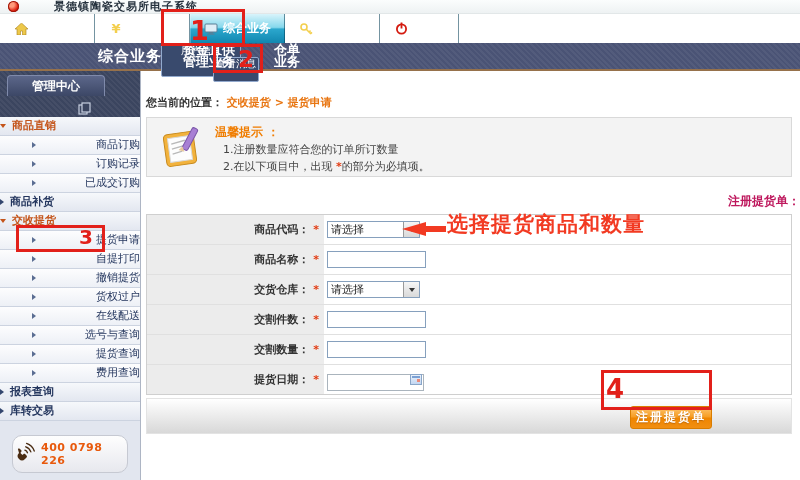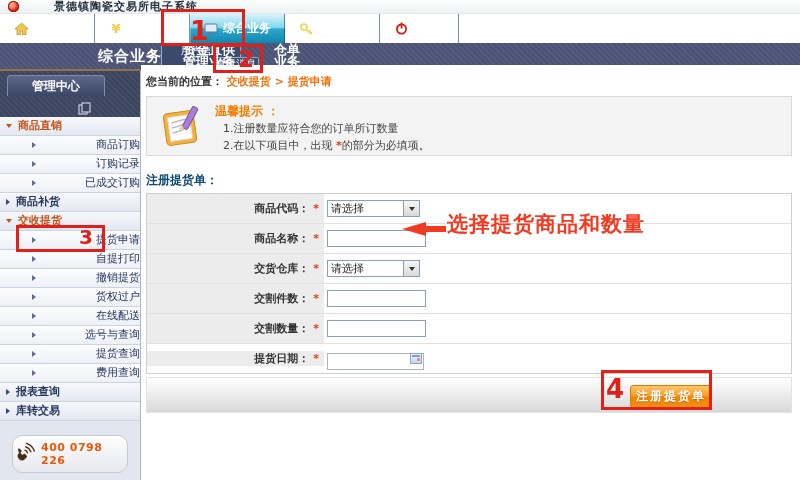--- a/index.html
+++ b/index.html
@@ -47,47 +47,47 @@
   .s-head{position:relative;height:46px;
     background:repeating-linear-gradient(45deg,rgba(255,255,255,.05) 0 2px,rgba(0,0,0,0) 2px 4px),#3b455f;}
   .s-tab{position:absolute;left:7px;top:4px;width:96px;height:20px;line-height:20px;
     background:linear-gradient(#5c678a,#3c4766);border:1px solid #7f8aab;border-bottom:none;
     border-radius:4px 4px 0 0;color:#fff;font-size:12px;font-weight:bold;text-align:center;cursor:pointer;}
   .s-copy{position:absolute;left:78px;top:29px;cursor:pointer;}
   .s-list{background:#f0f3f9;}
   .s-row{height:18px;line-height:18px;font-size:11px;border-bottom:1px solid #ccd3e0;
     display:flex;align-items:center;cursor:pointer;
     background:linear-gradient(#fdfdfe,#edf0f6);}
-  .s-row.group{padding-left:6px;font-weight:bold;color:#24365e;
+  .s-row.group{padding-left:0;font-weight:bold;color:#24365e;
     background:linear-gradient(#f6f8fb,#e3e7f0);}
   .s-row.group.open{color:#c4541a;}
   .s-row.sub{padding-left:32px;color:#24365e;justify-content:space-between;}
   .chev-r{width:0;height:0;border-left:4px solid #5a6d92;border-top:3px solid transparent;
     border-bottom:3px solid transparent;margin-right:6px;flex:none;}
   .group .chev-r{border-left-color:#33466e;}
   .open .chev-d{width:0;height:0;border-top:4px solid #c4541a;border-left:3px solid transparent;
     border-right:3px solid transparent;margin-right:6px;flex:none;}
   .phonebox{margin:14px auto 0;width:114px;height:36px;border:1px solid #c6c9d2;border-radius:10px;
     background:linear-gradient(#fefefe,#e7e8ee);display:flex;align-items:center;justify-content:center;gap:4px;}
   .phonenum{font-size:11px;font-weight:bold;color:#e8590c;letter-spacing:.5px;}
 
   
-  .main{position:absolute;left:141px;top:65px;width:659px;height:314px;background:#fff;}
+  .main{position:absolute;left:141px;top:86px;width:659px;height:314px;background:#fff;}
   .crumb{margin:9px 0 0 5px;font-size:11px;font-weight:bold;color:#333;}
   .crumb .path{color:#e87511;cursor:pointer;}
   .notice{position:relative;margin:7px 8px 0 5px;height:58px;background:#f3f3f3;
     border:1px solid #d9d9d9;}
   .n-title{position:absolute;left:68px;top:6px;color:#f07d00;font-size:12px;font-weight:bold;}
   .n-line{position:absolute;left:76px;font-size:11px;color:#444;}
   .n-l1{top:24px;} .n-l2{top:41px;}
   .n-star{color:#e23b12;font-weight:bold;}
-  .form-heading{margin:16px 0 0 5px;color:#0c4a6e;font-size:12px;font-weight:bold;}
+  .form-heading{margin:16px 0 0 5px;color:#be185d;font-size:12px;font-weight:bold;text-align:right;}
   .formbox{margin:4px 8px 0 5px;border:1px solid #cfcfcf;}
   .f-row{height:29px;display:flex;border-bottom:1px solid #e0e0e0;}
-  .f-row:last-child{border-bottom:none;align-items:center;}
+  .f-row:last-child{border-bottom:none;}
   .f-label{width:177px;background:#ececec;display:flex;align-items:center;justify-content:flex-end;
     font-size:11px;font-weight:bold;color:#333;flex:none;}
   .f-star{color:#e23b12;margin:0 5px 0 4px;font-weight:bold;}
   .f-field{flex:1;background:#fff;display:flex;align-items:center;padding-left:3px;}
   .fakeselect{width:93px;height:17px;border:1px solid #86a0bd;background:#fff;display:flex;
     align-items:center;box-sizing:border-box;cursor:pointer;}
   .fakeselect .sv{flex:1;font-size:11px;padding-left:3px;color:#222;}
   .selbtn{width:15px;height:100%;background:linear-gradient(#f6f6f6,#d9d9d9);
     border-left:1px solid #9a9a9a;display:flex;align-items:center;justify-content:center;}
   .selbtn i{width:0;height:0;border-top:4px solid #333;border-left:3px solid transparent;

